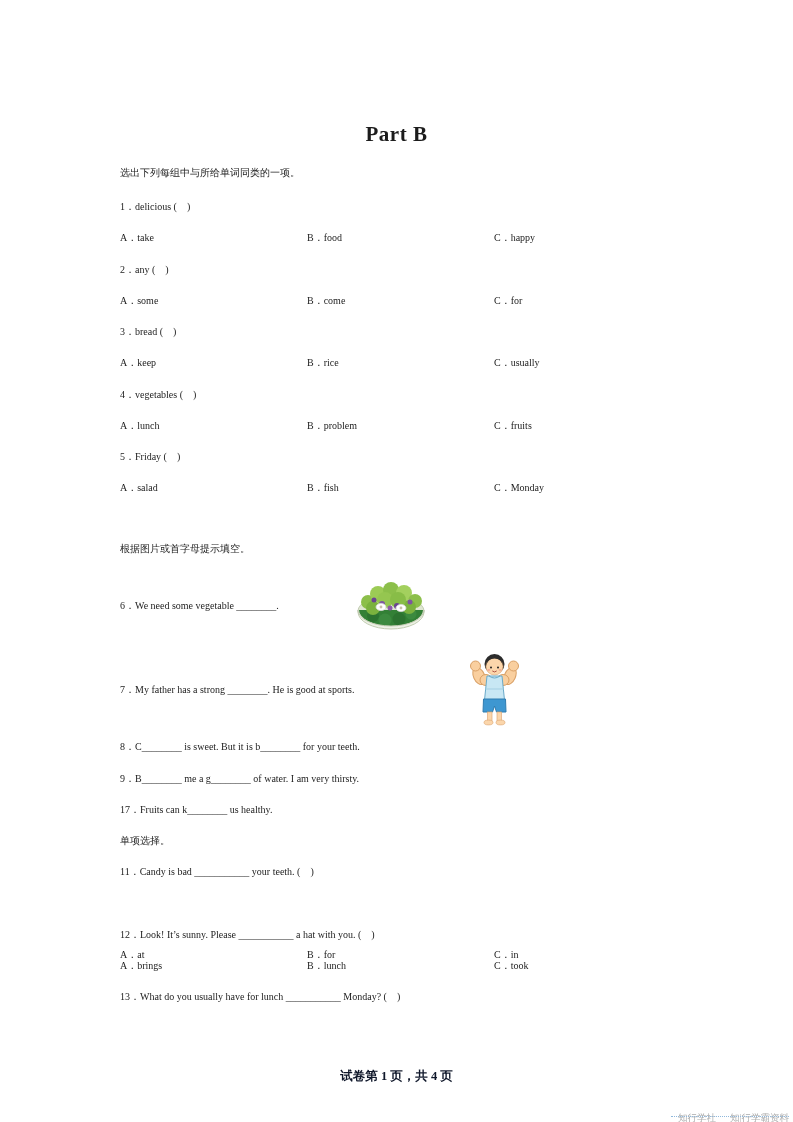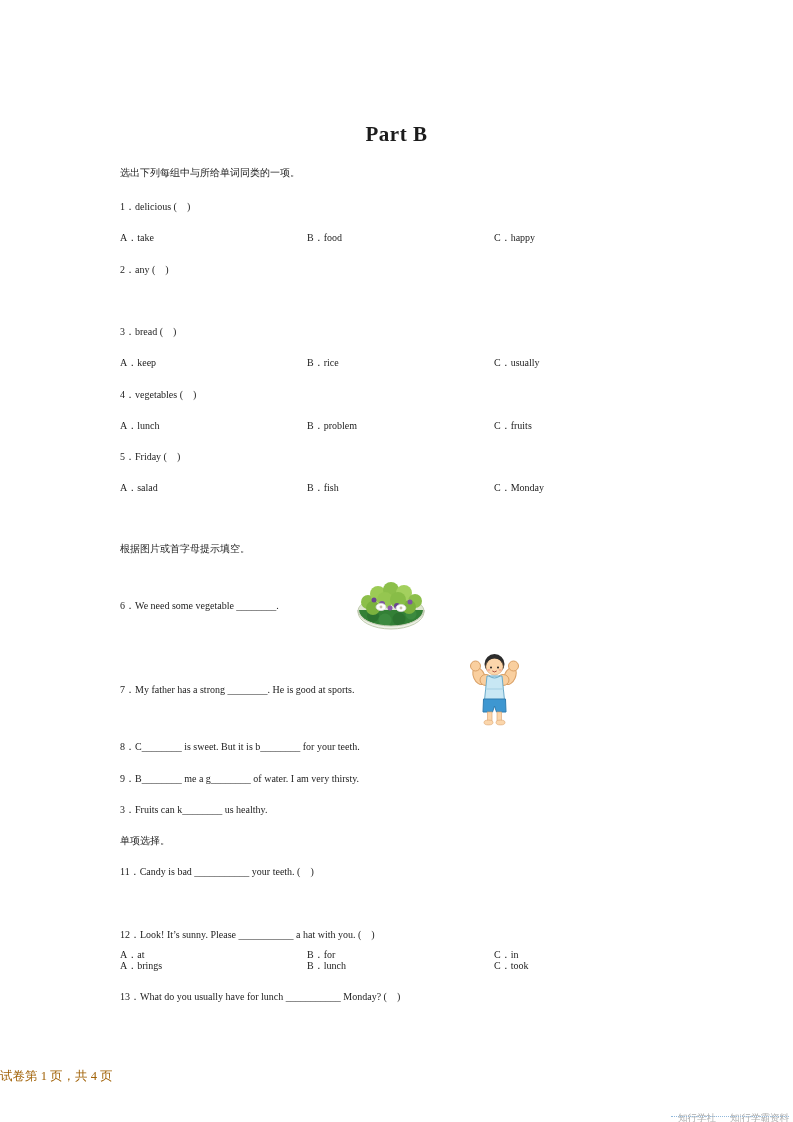--- a/index.html
+++ b/index.html
@@ -20,21 +20,21 @@
     position:absolute;left:120px;width:650px;height:22px;
     font-size:10px;line-height:22px;white-space:pre;
   }
   .opts span{position:absolute;top:0;white-space:pre;}
   .oA{left:0;}
   .oB{left:187px;}
   .oC{left:374px;}
   .img{position:absolute;}
   .footer{
     position:absolute;top:1068px;left:0;width:100%;
-    text-align:left;font-size:12.5px;color:#a16207;
+    text-align:center;font-size:12.5px;color:#0f172a;font-weight:bold;
   }
   .wm{
     position:absolute;top:1102px;right:4px;
     font-size:9.5px;color:#ababab;white-space:pre;
   }
   .wm .wm2{margin-left:14px;font-family:Liberation Serif, serif;}
   .wm-line{
     position:absolute;top:1116px;right:4px;width:118px;
     border-top:1px dotted #8fb8dc;
   }
@@ -49,20 +49,25 @@
   <div class="row" style="top:162px">选出下列每组中与所给单词同类的一项。</div>
 
   <div class="row" style="top:196px">1．delicious (　)</div>
   <div class="row opts" style="top:227px">
     <span class="oA">A．take</span>
     <span class="oB">B．food</span>
     <span class="oC">C．happy</span>
   </div>
 
   <div class="row" style="top:259px">2．any (　)</div>
+  <div class="row opts" style="top:290px">
+    <span class="oA">A．some</span>
+    <span class="oB">B．come</span>
+    <span class="oC">C．for</span>
+  </div>
 
   <div class="row" style="top:321px">3．bread (　)</div>
   <div class="row opts" style="top:352px">
     <span class="oA">A．keep</span>
     <span class="oB">B．rice</span>
     <span class="oC">C．usually</span>
   </div>
 
   <div class="row" style="top:384px">4．vegetables (　)</div>
   <div class="row opts" style="top:415px">
@@ -142,21 +147,21 @@
     <path d="M16.5 48 L38.5 48 L39 61 L29.5 61 L27.5 55 L25.5 61 L16 61 Z" fill="#3e97d1" stroke="#2f7cb0" stroke-width="1"></path>
 
     <rect x="20.5" y="61" width="4.5" height="9" fill="#fbd6ab" stroke="#e0aa78" stroke-width="0.7"></rect>
     <rect x="30" y="61" width="4.5" height="9" fill="#fbd6ab" stroke="#e0aa78" stroke-width="0.7"></rect>
     <ellipse cx="21.5" cy="71.5" rx="4.5" ry="2.4" fill="#fbd6ab" stroke="#e0aa78" stroke-width="0.7"></ellipse>
     <ellipse cx="33.5" cy="71.5" rx="4.5" ry="2.4" fill="#fbd6ab" stroke="#e0aa78" stroke-width="0.7"></ellipse>
   </svg>
 
   <div class="row" style="top:736px">8．C________ is sweet. But it is b________ for your teeth.</div>
   <div class="row" style="top:768px">9．B________ me a g________ of water. I am very thirsty.</div>
-  <div class="row" style="top:799px">3．Fruits can k________ us healthy.</div>
+  <div class="row" style="top:799px">17．Fruits can k________ us healthy.</div>
 
   <div class="row" style="top:830px">单项选择。</div>
 
   <div class="row" style="top:861px">11．Candy is bad ___________ your teeth. (　)</div>
   <div class="row opts" style="top:944px">
     <span class="oA">A．at</span>
     <span class="oB">B．for</span>
     <span class="oC">C．in</span>
   </div>
 

